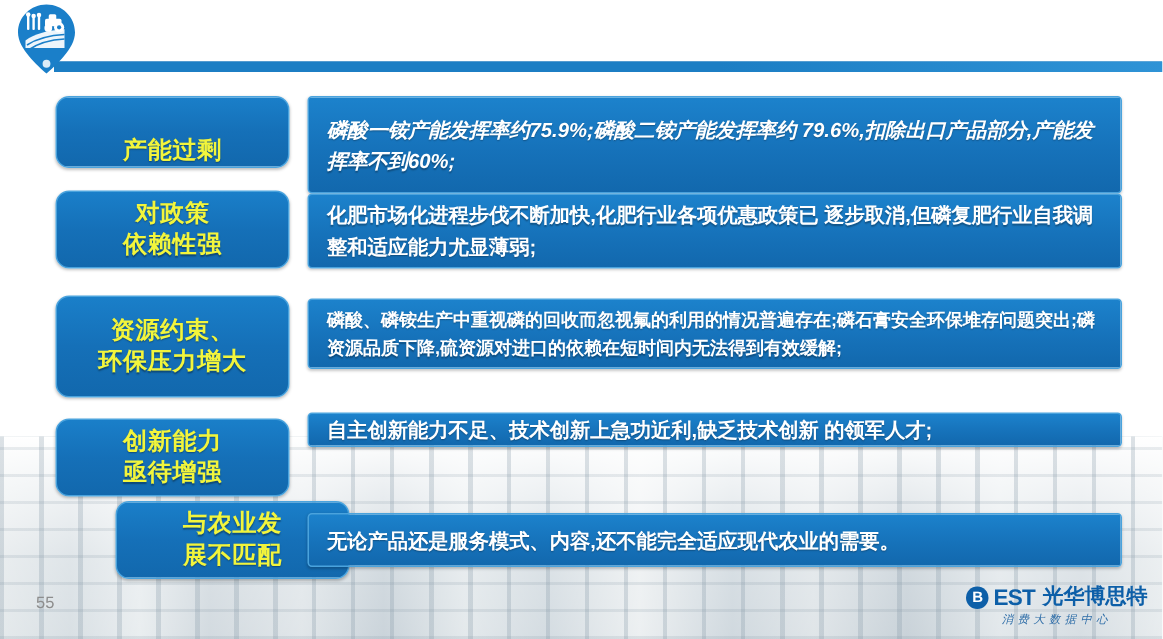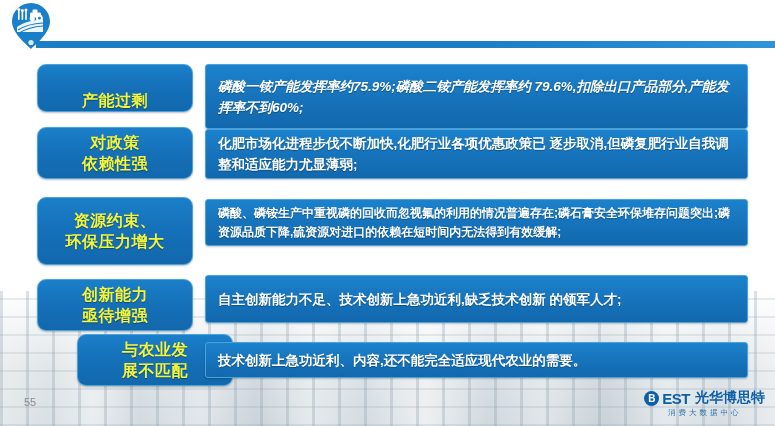--- a/index.html
+++ b/index.html
@@ -134,21 +134,21 @@
   .row-1 { top: 69px; }
   .row-1 .label-box { top: 0; height: 52px; }
   .row-1 .content-box { top: 2px; height: 50px; }
 
   .row-2 { top: 139px; }
   .row-2 .label-box { top: 0; height: 68px; font-family: Liberation Serif, serif; }
   .row-2 .content-box { top: 2px; height: 47px; }
 
   .row-3 { top: 209px; }
   .row-3 .label-box { top: 12px; height: 52px; }
-  .row-3 .content-box { top: 8px; height: 48px; }
+  .row-3 .content-box { top: 8px; height: 23px; }
 
   .row-4 { top: 276px; }
   .row-4 .label-box { top: 0; height: 52px; margin-left: 40px; }
   .row-4 .content-box { top: 8px; height: 36px; }
 
   
   .page-number {
     position: absolute;
     left: 24px; bottom: 18px;
     font-size: 11px;
@@ -187,20 +187,21 @@
     font-size: 14px;
     font-weight: bold;
     color: #0d5fa8;
     margin-left: 2px;
   }
   .brand-sub {
     font-size: 7.5px;
     color: #2f6ea8;
     letter-spacing: 3px;
     margin-top: 1px;
+    font-style: italic;
   }
 </style>
 </head>
 <body>
 
 <div class="slide">
 
   <div class="bg-photo"></div>
 
   <div class="header">
@@ -269,21 +270,21 @@
       <div class="content-box">
         <span class="content-text c-lg">自主创新能力不足、技术创新上急功近利,缺乏技术创新 的领军人才;</span>
       </div>
     </div>
 
     <div class="row row-4">
       <div class="label-box">
         <span class="label-text">与农业发<br>展不匹配</span>
       </div>
       <div class="content-box">
-        <span class="content-text c-lg">技术创新上急功近利、内容,还不能完全适应现代农业的需要。</span>
+        <span class="content-text c-lg">无论产品还是服务模式、内容,还不能完全适应现代农业的需要。</span>
       </div>
     </div>
 
   </div>
 
   <div class="page-number">55</div>
 
   <div class="brand">
     <div class="brand-main">
       <span class="brand-mark">B</span>

